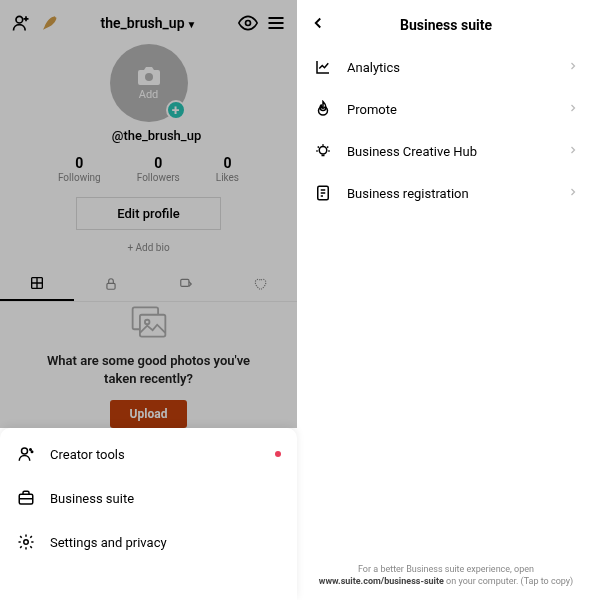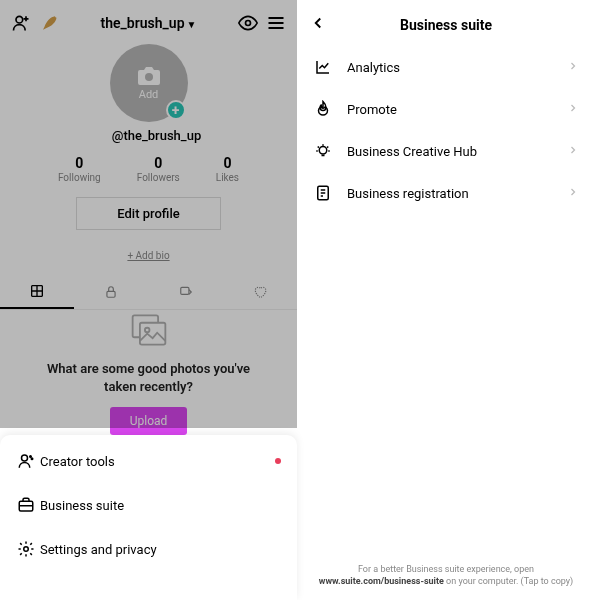--- a/index.html
+++ b/index.html
@@ -22,34 +22,34 @@
     .avatar .addtxt { font-size:11px; }
     .plus-badge { position:absolute; right:2px; bottom:2px; width:20px; height:20px; border-radius:50%; background:#29c6b7; border:2px solid #fff; display:flex; align-items:center; justify-content:center; color:#fff; font-size:14px; font-weight:bold; line-height:1; }
     .handle { margin-top:6px; font-size:13px; font-weight:500;margin-left:16px; }
 
     .stats { display:flex; justify-content:center; gap:36px; margin-top:12px; }
     .stat { display:flex; flex-direction:column; align-items:center; }
     .stat .num { font-weight:700; font-size:14px; }
     .stat .lbl { font-size:10px; color:#888; margin-top:1px; }
 
     .edit-btn { margin:14px auto 0; border:1px solid #ddd; background:#fff; padding:8px 40px; font-size:13px; font-weight:500; }
-    .addbio { margin:20px auto 0; font-size:10px; color:#888;text-decoration:underline; }
+    .addbio { margin:12px auto 0; font-size:10px; color:#888; }
 
     .tabs { display:flex; margin-top:14px; border-bottom:1px solid #eee; }
     .tab { flex:1; display:flex; align-items:center; justify-content:center; padding:8px 0; color:#888; }
     .tab.active { color:#000; border-bottom:2px solid #000; }
 
     .empty { flex:1; display:flex; flex-direction:column; align-items:center; justify-content:center; padding:0 34px; text-align:center; }
     .empty svg { color:#b0b0b0; margin-bottom:10px; }
     .empty-text { font-size:13px; font-weight:600; color:#222; line-height:1.35; }
-    .upload-btn { margin-top:12px; background:#d946ef; color:#fff; border:none; padding:7px 20px; border-radius:3px; font-size:12px; font-weight:400; }
+    .upload-btn { margin-top:12px; background:#c2410c; color:#fff; border:none; padding:7px 20px; border-radius:3px; font-size:12px; font-weight:700; }
 
     
     .sheet { flex:1; background:#fff; z-index:10; border-top-left-radius:10px; border-top-right-radius:10px; padding-top:4px; box-shadow:0 -2px 8px rgba(0,0,0,0.08); }
-    .sheet-row { display:flex; align-items:center; padding:12px 16px; gap:4px; font-size:13px; }
+    .sheet-row { display:flex; align-items:center; padding:12px 16px; gap:14px; font-size:13px; }
     .sheet-row .sico { width:20px; height:20px; display:flex; align-items:center; justify-content:center; }
     .dot { width:6px; height:6px; border-radius:50%; background:#e83e5b; margin-left:auto; }
 
     
     .r-hdr { display:flex; align-items:center; padding:14px 12px 10px; }
     .r-hdr .back { width:22px; }
     .r-title { flex:1; text-align:center; font-weight:700; font-size:14px; margin-left:-22px; }
     .r-list { flex:1;text-align:right; }
     .r-row { display:flex; align-items:center; padding:11px 16px; gap:14px; font-size:13px; }
     .r-row .rico { width:20px; height:20px; display:flex; align-items:center; justify-content:center; }

